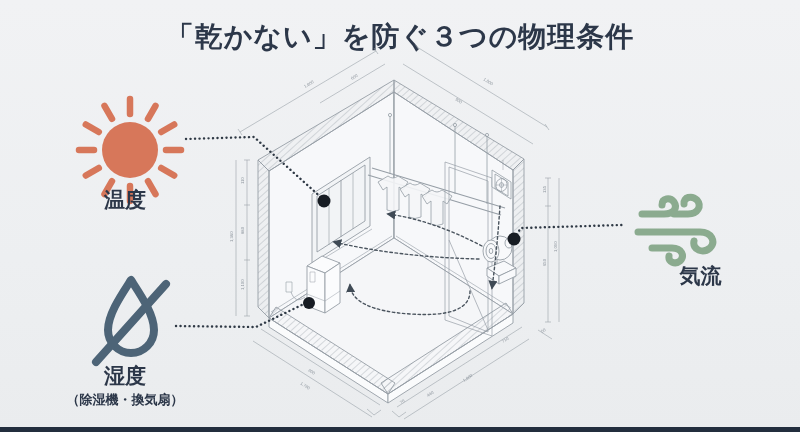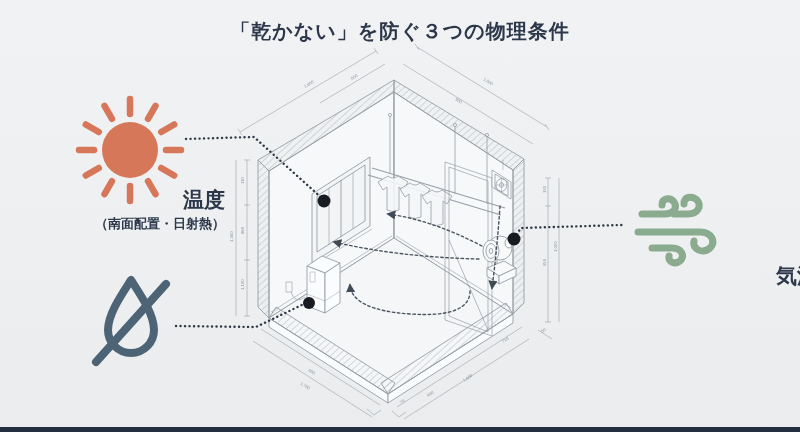--- a/index.html
+++ b/index.html
@@ -4,24 +4,24 @@
 <style>
   html,body{margin:0;padding:0;}
   .stage{
     position:relative;width:800px;height:432px;overflow:hidden;
     background:linear-gradient(180deg,#f1f2f4 0%,#edeff1 60%,#eaecee 100%);
     font-family:"Liberation Sans","DejaVu Sans",sans-serif;
     color:#2c3749;
   }
   .title{
     position:absolute;top:18px;left:0;width:800px;text-align:center;
-    font-size:20px;font-weight:800;letter-spacing:1px;color:#2c3749;
+    font-size:28px;font-weight:800;letter-spacing:1px;color:#2c3749;
   }
   .art{position:absolute;top:0;left:0;}
-  .factor{position:absolute;text-align:right;}
+  .factor{position:absolute;text-align:center;}
   .factor .f-label{font-size:21px;font-weight:800;line-height:1.1;}
   .factor .f-sub{font-size:13px;font-weight:700;margin-top:4px;white-space:nowrap;}
   .factor-temp{left:25px;top:188px;width:200px;}
   .factor-hum{left:25px;top:364px;width:200px;}
   .factor-air{left:583px;top:264px;width:235px;}
   .bottom-bar{position:absolute;left:0;bottom:0;width:800px;height:5px;background:#232e3e;}
 </style>
 </head>
 <body>
 
@@ -230,22 +230,25 @@
     <g transform="translate(630,184)" stroke="#8bab8f" fill="none" stroke-width="7" stroke-linecap="round">
       <path d="M12 30 H34 C44 30 48 24 44 18 C40 13 32 14 32 21"></path>
       <path d="M44 30 H58 C68 30 72 22 67 16 C62 11 53 13 54 20"></path>
       <path d="M8 48 H70 C82 48 86 58 80 64 C73 70 62 66 64 57"></path>
       <path d="M22 64 H42 C52 64 55 72 50 77 C45 81 38 78 39 72"></path>
     </g>
   </svg>
 
   <div class="factor factor-temp">
     <div class="f-label">温度</div>
-    <div class="f-sub">（南面配置・日射熱）</div>
   </div>
 
+  <div class="factor factor-hum">
+    <div class="f-label">湿度</div>
+    <div class="f-sub">（除湿機・換気扇）</div>
+  </div>
 
   <div class="factor factor-air">
     <div class="f-label">気流</div>
   </div>
 
   <div class="bottom-bar"></div>
 </div>
 
 </body></html>

